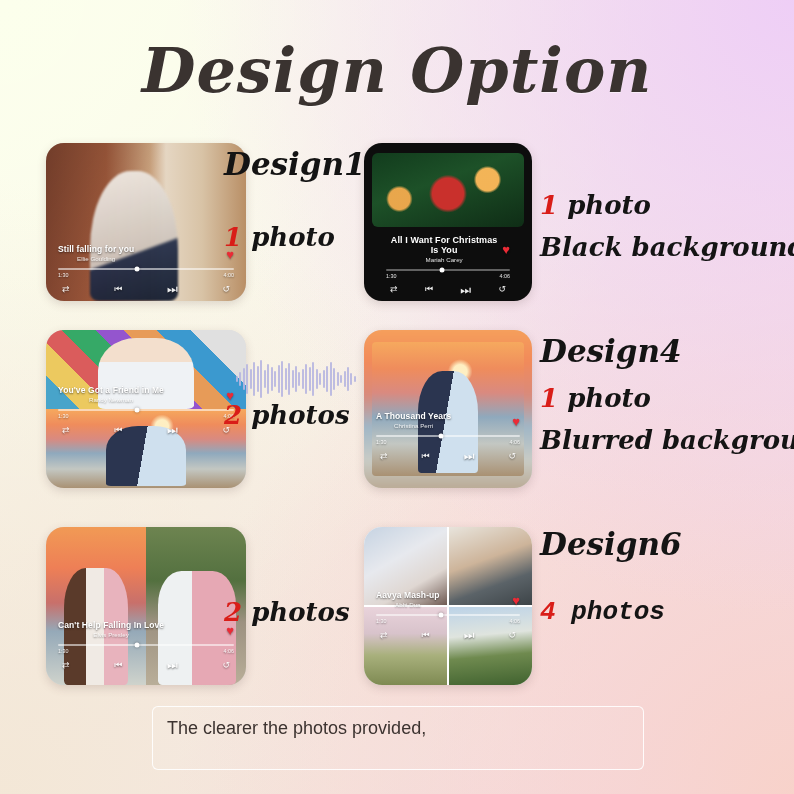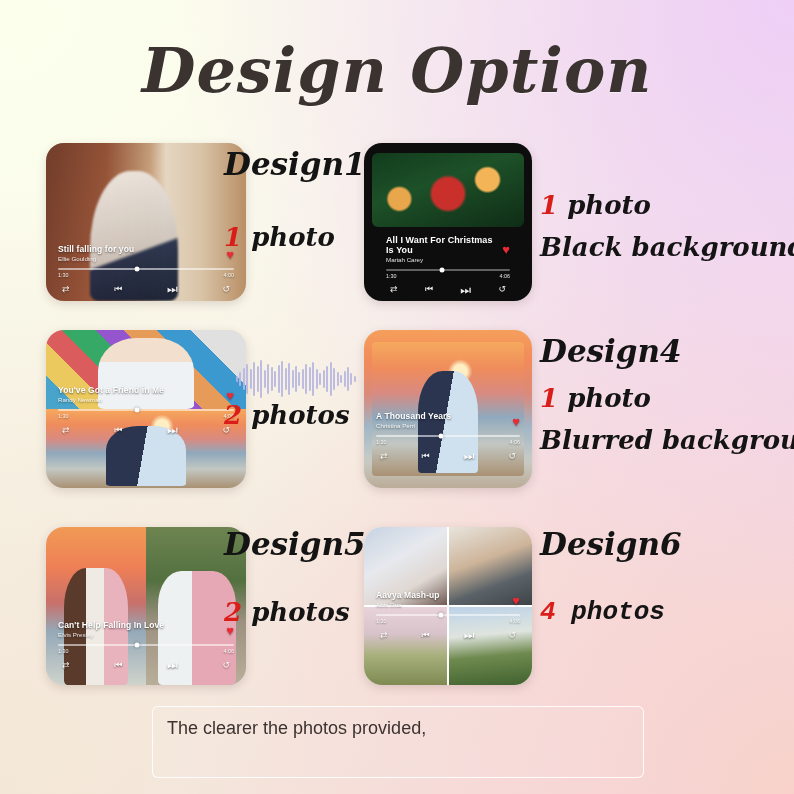--- a/index.html
+++ b/index.html
@@ -119,20 +119,21 @@
   .split-h{position:absolute;inset:0;display:flex;}
   .split-h > div{flex:1;position:relative;overflow:hidden;}
   .grid4{position:absolute;inset:0;display:grid;grid-template-columns:1fr 1fr;grid-template-rows:1fr 1fr;gap:2px;background:#fff;}
   .grid4 > div{position:relative;overflow:hidden;}
 
   
   .player{
     position:absolute;left:0;right:0;bottom:6px;
     padding:0 12px;color:#fff;
     text-shadow:0 1px 2px rgba(0,0,0,.55);
+    text-align:center;
   }
   .prow{display:flex;align-items:center;justify-content:space-between;}
   .ptitle{font-size:8.5px;font-weight:bold;line-height:1.15;letter-spacing:.1px;}
   .partist{font-size:6.2px;opacity:.88;margin-top:1px;line-height:1.1;}
   .heart{color:#ea2b36;font-size:13px;line-height:1;text-shadow:0 1px 2px rgba(0,0,0,.4);}
   .track{position:relative;height:2px;background:rgba(255,255,255,.55);border-radius:2px;margin:5px 0 2px;}
   .track .knob{position:absolute;top:50%;left:45%;width:5px;height:5px;border-radius:50%;background:#fff;transform:translate(-50%,-50%);box-shadow:0 0 3px rgba(0,0,0,.4);}
   .times{display:flex;justify-content:space-between;font-size:5.4px;opacity:.9;}
   .ctrls{display:flex;align-items:center;justify-content:space-between;margin-top:5px;padding:0 4px;}
   .ctrls span{font-size:9px;opacity:.92;line-height:1;}
@@ -157,21 +158,21 @@
 
   
   .wave{
     position:absolute;left:236px;top:357px;width:120px;height:44px;
     display:flex;align-items:center;justify-content:space-between;
   }
   .wave i{display:block;width:2px;background:#b7b6e0;border-radius:1px;opacity:.9;}
 
   
   .note{
-    position:absolute;left:152px;top:706px;width:492px;height:72px;
+    position:absolute;left:152px;top:706px;width:492px;height:64px;
     border:1px solid rgba(255,255,255,.9);
     border-radius:6px;
     box-sizing:border-box;
     padding:8px 14px;
     color:#3c3330;
     font-size:18px;line-height:1.45;
     background:rgba(255,255,255,.06);
   }
 </style>
 </head>
@@ -366,21 +367,20 @@
         <span>4:06</span>
       </div>
       <div class="ctrls">
         <span>⇄</span>
         <span>⏮</span>
         <span class="big">⏭</span>
         <span>↺</span>
       </div>
     </div>
   </div>
-  <div class="lbl head" style="left:224px;top:526px;">Design5</div>
   <div class="lbl sub" style="left:224px;top:597px;"><span class="num">2</span> <span>photos</span></div>
 
   <div class="card r3 cR">
     <div class="grid4">
       <div>
           <div class="ph fam1"></div>
         </div>
       <div>
           <div class="ph fam2"></div>
         </div>

